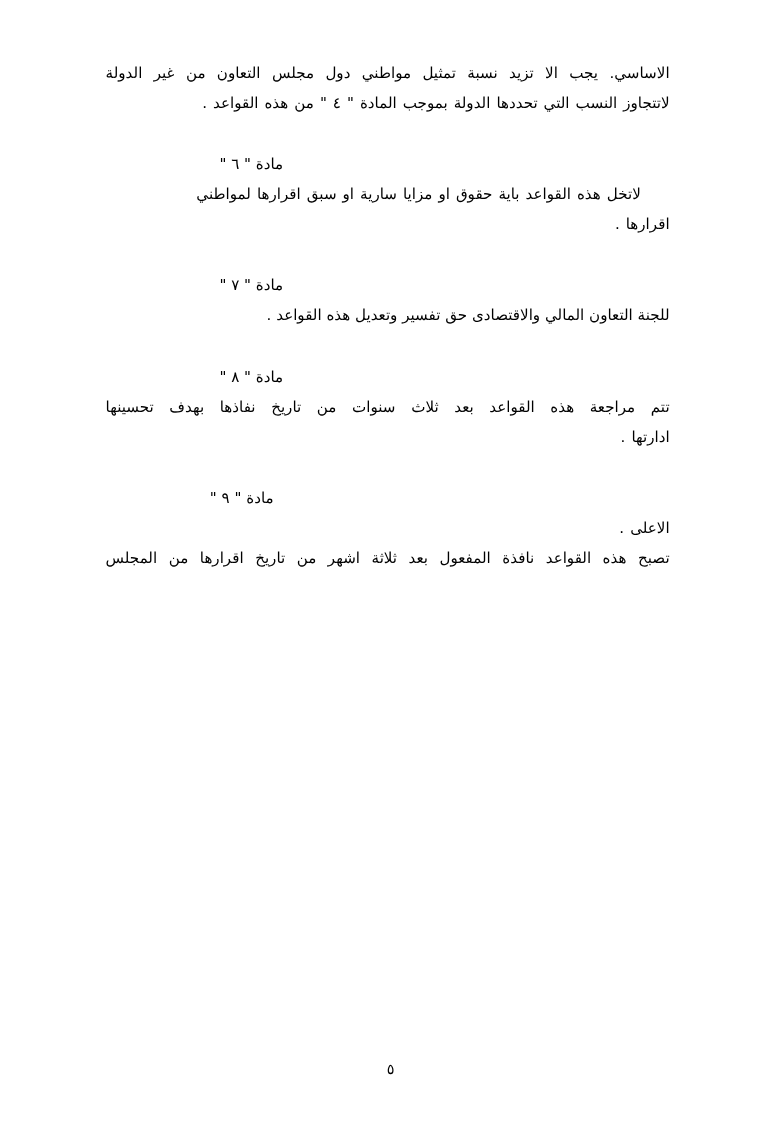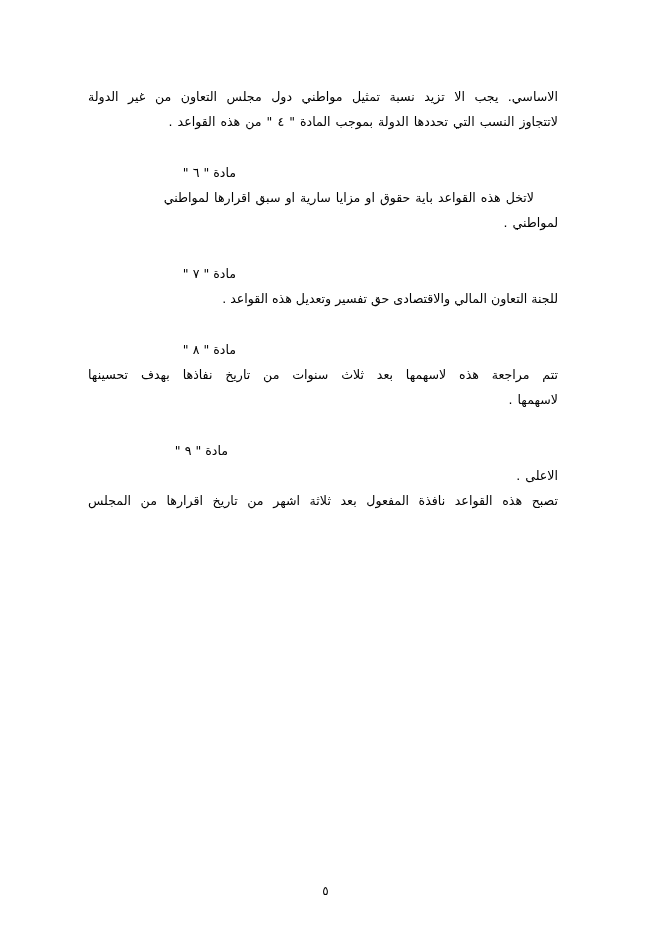--- a/index.html
+++ b/index.html
@@ -23,21 +23,20 @@
     height: 935px;
     background: #fff;
   }
   .content {
     position: absolute;
     top: 48px;
     left: 88px;
     width: 470px;
     direction: rtl;
     text-align: right;
-    margin-top: 36px;
   }
   .para {
     font-size: 12.6px;
     line-height: 25px;
     letter-spacing: 0px;
     word-spacing: 1px;
     margin: 0;
     text-align: justify;
     text-align-last: right;
   }
@@ -89,36 +88,36 @@
     <div class="block">
       <p class="para justify-both">الاساسي. يجب الا تزيد نسبة تمثيل مواطني دول مجلس التعاون من غير الدولة</p>
       <p class="para" style="text-align:center;">لاتتجاوز النسب التي تحددها الدولة بموجب المادة " ٤ " من هذه القواعد .</p>
     </div>
 
     <div class="gap-lg"></div>
 
     <div class="block">
       <p class="heading hdr-indent-1">مادة " ٦ "</p>
       <p class="para indent-md">لاتخل هذه القواعد باية حقوق او مزايا سارية او سبق اقرارها لمواطني</p>
-      <p class="para">لمواطني .</p>
+      <p class="para">اقرارها .</p>
     </div>
 
     <div class="gap-lg"></div>
 
     <div class="block">
       <p class="heading hdr-indent-1">مادة " ٧ "</p>
       <p class="para-center-line">للجنة التعاون المالي والاقتصادى حق تفسير وتعديل هذه القواعد .</p>
     </div>
 
     <div class="gap-lg"></div>
 
     <div class="block">
       <p class="heading hdr-indent-1">مادة " ٨ "</p>
-      <p class="para justify-both">تتم مراجعة هذه لاسهمها بعد ثلاث سنوات من تاريخ نفاذها بهدف تحسينها</p>
-      <p class="para" style="text-align:left;">لاسهمها .</p>
+      <p class="para justify-both">تتم مراجعة هذه القواعد بعد ثلاث سنوات من تاريخ نفاذها بهدف تحسينها</p>
+      <p class="para" style="text-align:left;">ادارتها .</p>
     </div>
 
     <div class="gap-lg"></div>
 
     <div class="block">
       <p class="heading hdr-indent-2">مادة " ٩ "</p>
       <p class="para" style="text-align:left;">الاعلى .</p>
       <p class="para justify-both">تصبح هذه القواعد نافذة المفعول بعد ثلاثة اشهر من تاريخ اقرارها من المجلس</p>
     </div>
 

